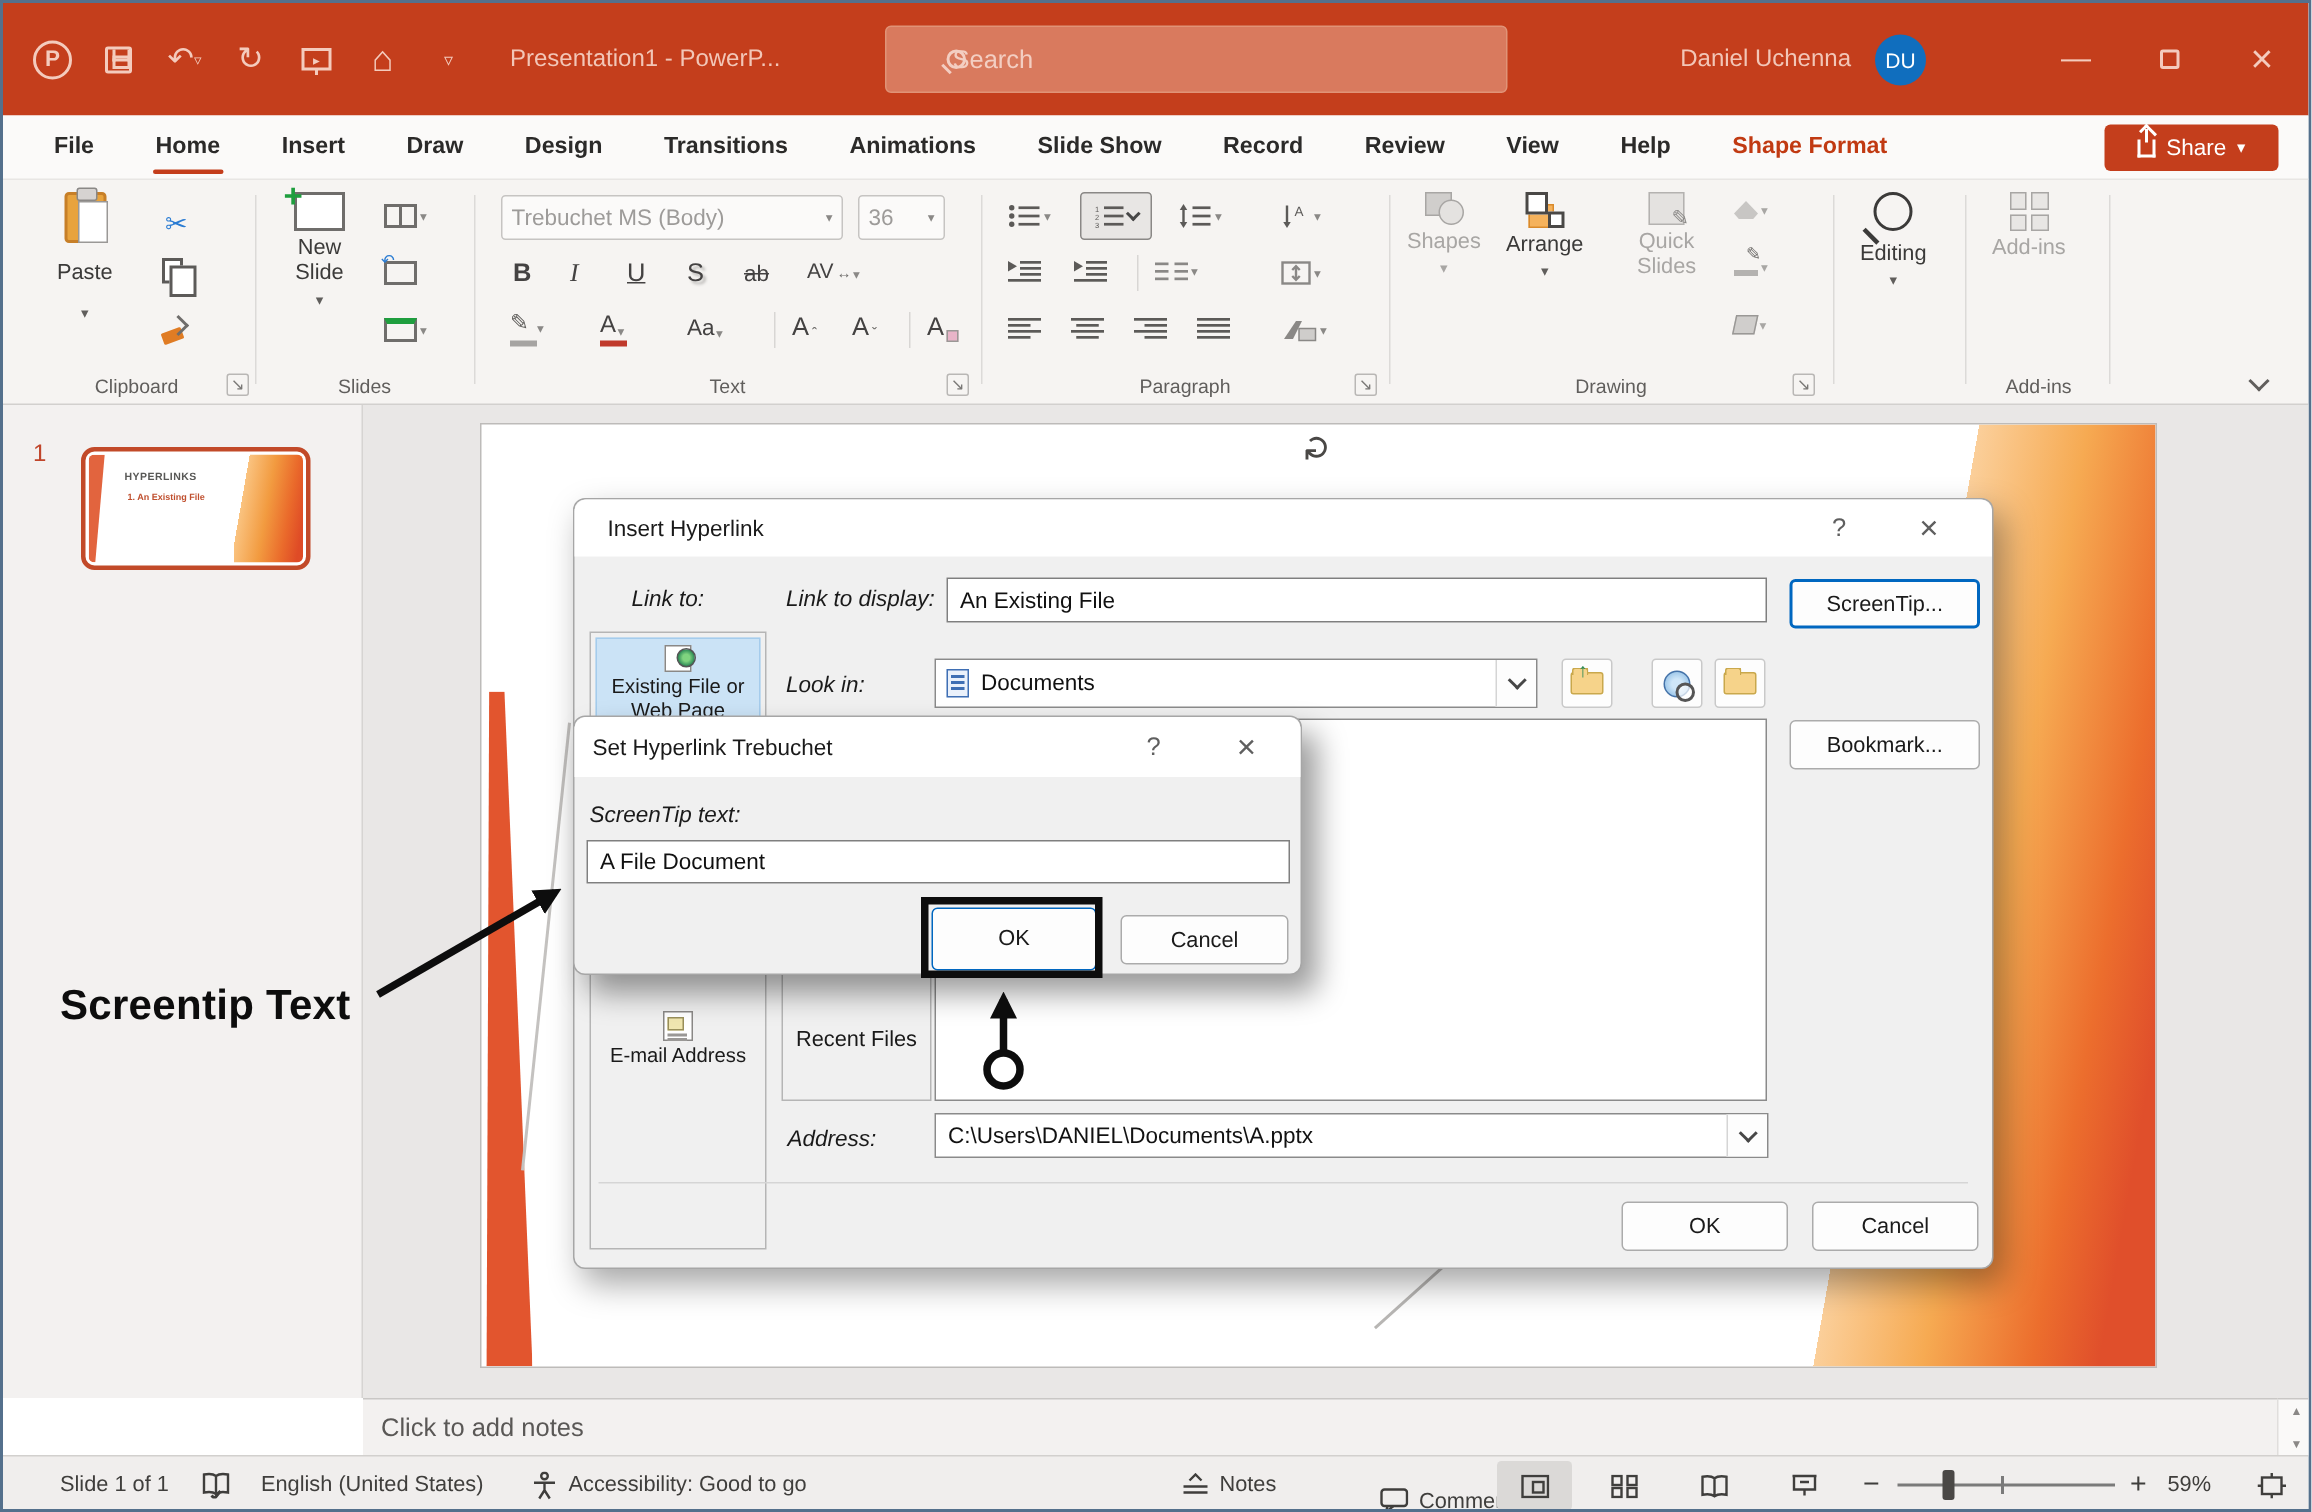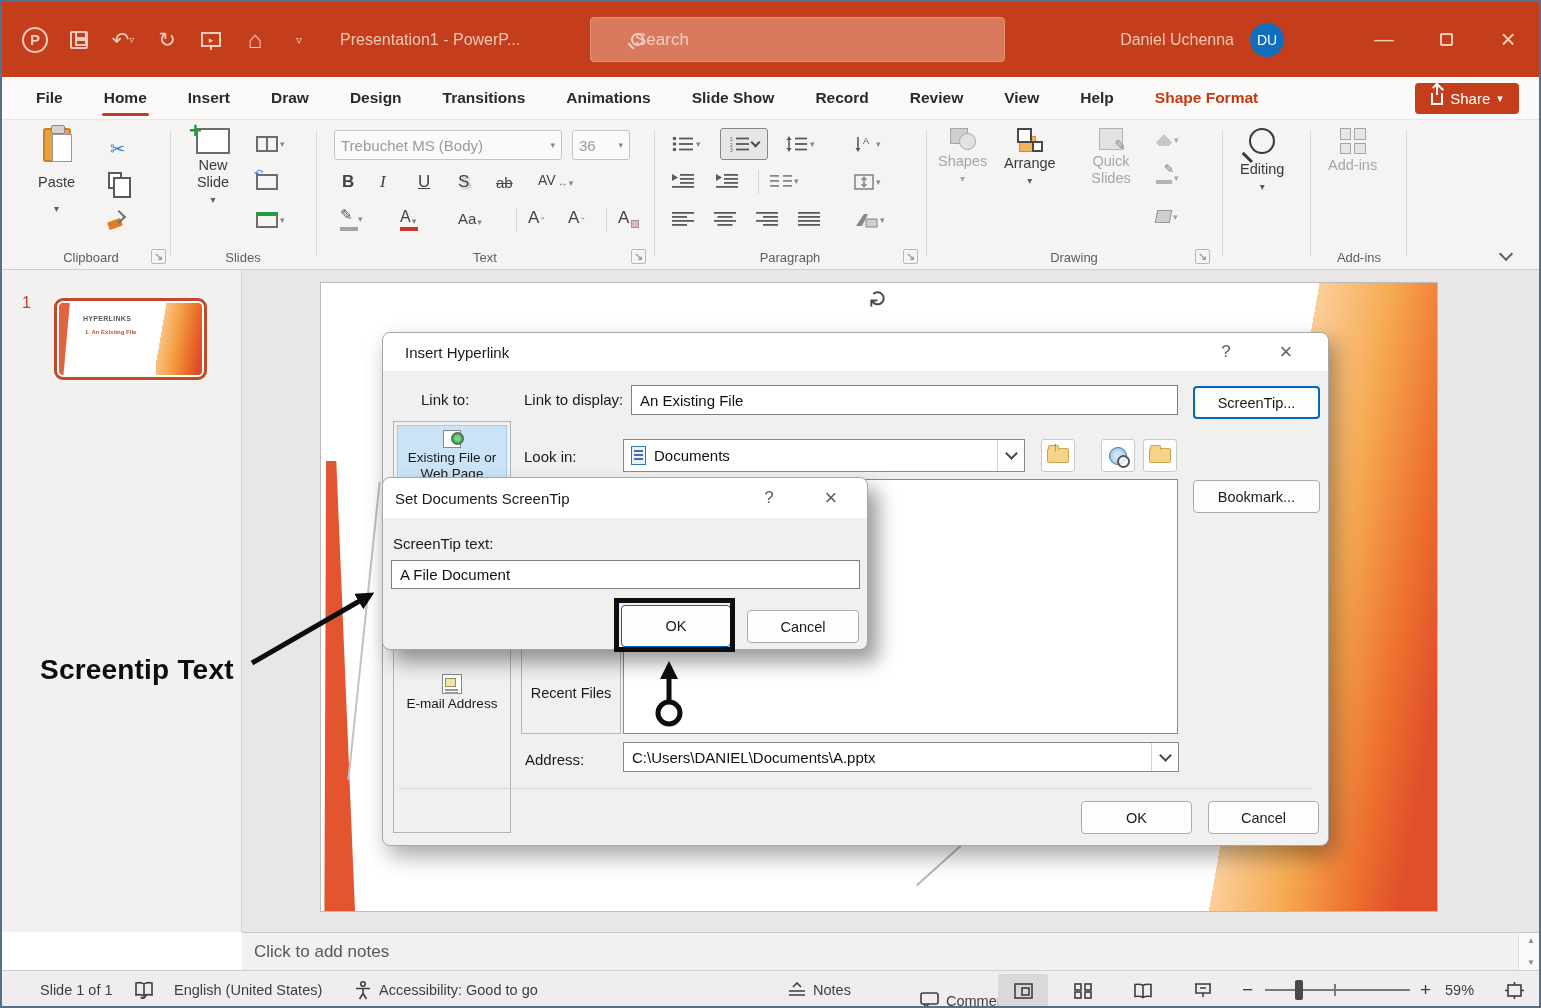--- a/index.html
+++ b/index.html
@@ -29,21 +29,21 @@
   .winctl { position:absolute; right:0; top:0; height:75px; display:flex; }
   .winbtn { width:62px; height:75px; display:flex; align-items:center; justify-content:center; color:#F4CBBD; font-size:20px; }
   .ico-max { width:13px; height:13px; border:2px solid #F4CBBD; border-radius:2px; }
 
   
   .tabrow { position:absolute; left:0; top:75px; width:100%; height:43px; background:#FBFAF9; display:flex; align-items:center; padding-left:32px; gap:37px; border-bottom:1px solid #E8E6E4; }
   .tab { font-size:15.5px; color:#2b2a29; padding:9px 2px; position:relative; white-space:nowrap;font-weight:bold; }
   .tab.active { font-weight:700; }
   .tab.active:after { content:""; position:absolute; left:0; right:0; bottom:0; height:3px; background:#C43E1C; border-radius:2px; }
   .tab.contextual { color:#C13A12; }
-  .share-btn { position:absolute; right:20px; top:6px; width:104px; height:31px; background:#C43E1C; color:#fff; border-radius:4px; display:flex; align-items:center; justify-content:center; gap:7px; font-size:15px; }
+  .share-btn { position:absolute; right:20px; top:6px; width:116px; height:31px; background:#C43E1C; color:#fff; border-radius:4px; display:flex; align-items:center; justify-content:center; gap:7px; font-size:15px; }
   .share-ico { width:12px; height:12px; border:2px solid #fff; border-top:none; position:relative; }
   .share-ico:before { content:""; position:absolute; left:3px; top:-7px; width:2px; height:9px; background:#fff; }
   .share-ico:after { content:""; position:absolute; left:0; top:-8px; width:8px; height:5px; border-left:2px solid #fff; border-top:2px solid #fff; transform:rotate(45deg); }
   .chev-w { font-size:11px; color:#fff; }
 
   
   .ribbon { position:absolute; left:0; top:118px; width:100%; height:150px; background:#F6F4F2; border-bottom:1px solid #D2D0CE; }
   .grp { position:absolute; top:0; height:150px; }
   .grp-label { position:absolute; bottom:5px; left:0; right:0; text-align:center; font-size:13px; color:#605E5C; }
   .gsep { position:absolute; top:10px; width:1px; height:126px; background:#DCDAD8; }
@@ -120,21 +120,21 @@
 
   
   .dlg { position:absolute; background:#F0F0F0; border:1px solid #A6A6A6; border-radius:8px; box-shadow:6px 10px 22px rgba(0,0,0,.35); }
   .dlg-title { position:absolute; left:0; top:0; right:0; background:#fff; border-radius:8px 8px 0 0; display:flex; align-items:center; padding-left:22px; font-size:15px; color:#1A1A1A; }
   .dlg-help, .dlg-close { position:absolute; top:0; width:44px; display:flex; align-items:center; justify-content:center; color:#5f5f5f; }
   .dlg-close { font-size:22px; }
   .dlg-help { font-size:17px; }
   .dbtn { position:absolute; background:#FDFDFD; border:1px solid #ABABAB; border-radius:4px; display:flex; align-items:center; justify-content:center; font-size:14.5px; color:#1A1A1A; }
   .dbtn.focus { border:2px solid #0067C0; }
   .ti { position:absolute; background:#fff; border:1px solid #7F7F7F; font-size:15px; padding:0 8px; color:#111; font-family:"Liberation Sans",sans-serif; outline:none; }
-  .dlabel { position:absolute; font-size:15px; color:#1A1A1A; white-space:nowrap; }
+  .dlabel { position:absolute; font-size:15px; color:#1A1A1A; white-space:nowrap;font-style:italic; }
   .vee { width:9px; height:9px; border-right:2px solid #474747; border-bottom:2px solid #474747; transform:rotate(45deg); margin-top:-4px; }
   .combo2 { position:absolute; background:#fff; border:1px solid #8A8A8A; display:flex; align-items:center; }
   .combo2 .cval { flex:1; font-size:15px; color:#111; padding-left:8px; white-space:nowrap; overflow:hidden; }
   .cb-btn { width:27px; align-self:stretch; border-left:1px solid #D5D5D5; display:flex; align-items:center; justify-content:center; background:#FDFDFD; }
   .linkcol { position:absolute; left:10px; top:88px; width:118px; height:412px; background:#F0F0F0; border:1px solid #B5B5B5; }
   .linkitem { position:absolute; left:3px; width:110px; display:flex; flex-direction:column; align-items:center; gap:2px; font-size:13.5px; color:#1A1A1A; text-align:center; line-height:16px; padding-top:4px; }
   .linkitem.sel { background:#CBE3F6; border:1px solid #A5CCEC; }
   .ico-docglobe { width:18px; height:22px; background:#fff; border:1px solid #8a8886; position:relative; }
   .ico-docglobe:after { content:""; position:absolute; right:-4px; bottom:2px; width:11px; height:11px; border-radius:50%; background:radial-gradient(#7FD37F 30%, #2E8B57 70%); border:1px solid #555; }
   .ico-mail { width:20px; height:20px; background:#fff; border:1px solid #8a8886; position:relative; }
@@ -662,21 +662,21 @@
     <div class="dbtn" style="left:698px;top:468px;width:111px;height:33px;">
         <span>OK</span>
       </div>
     <div class="dbtn" style="left:825px;top:468px;width:111px;height:33px;">
         <span>Cancel</span>
       </div>
   </div>
 
   <div class="dlg" style="left:380px;top:475px;width:486px;height:173px;z-index:10;box-shadow:10px 12px 20px rgba(0,0,0,.4);">
     <div class="dlg-title" style="height:40px;padding-left:12px;">
-        <span>Set Documents ScreenTip</span>
+        <span>Set Hyperlink Trebuchet</span>
       </div>
     <div class="dlg-help" style="right:76px;height:40px;">
         <span>?</span>
       </div>
     <div class="dlg-close" style="right:14px;height:40px;">
         <span>×</span>
       </div>
     <div class="dlabel" style="left:10px;top:57px;">ScreenTip text:</div>
     <input class="ti" style="left: 8px; top: 82px; width: 469px; height: 29px;" value="A File Document">
     <div class="dbtn" style="left:238px;top:127px;width:110px;height:42px;border:1.5px solid #0067C0;border-radius:4px;">

